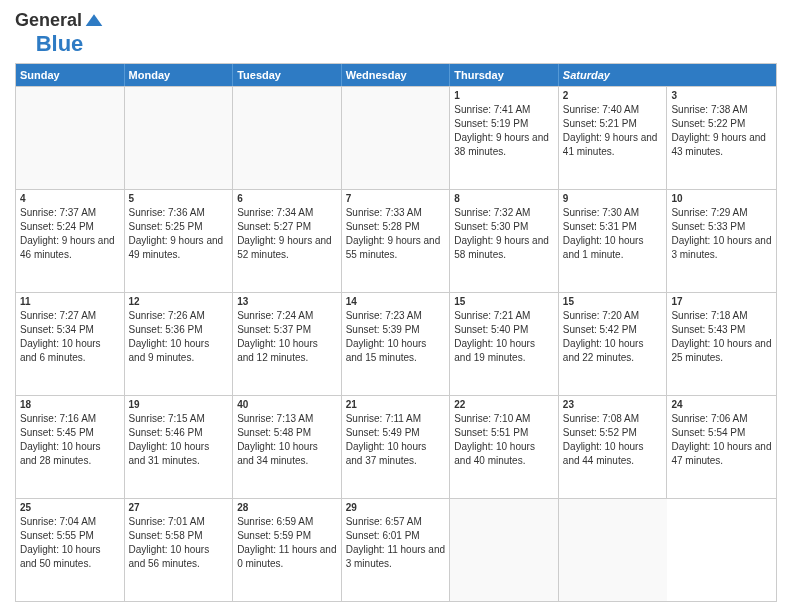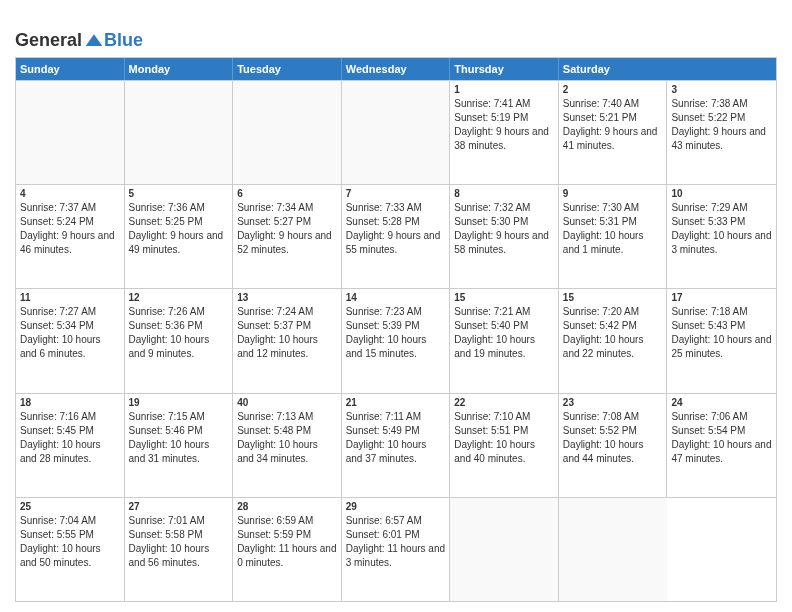--- a/index.html
+++ b/index.html
@@ -18,35 +18,34 @@
       flex-direction: column;
     }
     .header {
       display: flex;
       justify-content: space-between;
       align-items: flex-start;
       margin-bottom: 6px;
     }
     .logo {
       display: flex;
-      flex-direction: row;
+      flex-direction: column;
       align-items: center;
-      margin-top: 20px;
     }
     .logo-text {
       display: flex;
       align-items: center;
     }
     .logo-general {
       font-size: 18px;
       font-weight: bold;
       color: #333;
     }
     .logo-blue {
-      font-size: 18px;
+      font-size: 22px;
       font-weight: bold;
       color: #2e7bc4;
     }
     .logo-icon {
       width: 20px;
       height: 20px;
       margin-left: 2px;
     }
     .title-section {
       text-align: right;
@@ -72,21 +71,21 @@
       background: #2e7bc4;
     }
     .cal-header-cell {
       color: #fff;
       font-weight: bold;
       font-size: 11px;
       padding: 5px 4px;
       border-right: 1px solid #5599d6;
       text-align: left;
     }
-    .cal-header-cell:last-child { border-right: none; }
+    .cal-header-cell:last-child { border-right: none; font-style: italic; }
     .cal-body {
       flex: 1;
       display: flex;
       flex-direction: column;
     }
     .cal-row {
       display: grid;
       grid-template-columns: repeat(7, 1fr);
       flex: 1;
       border-top: 1px solid #ccc;

